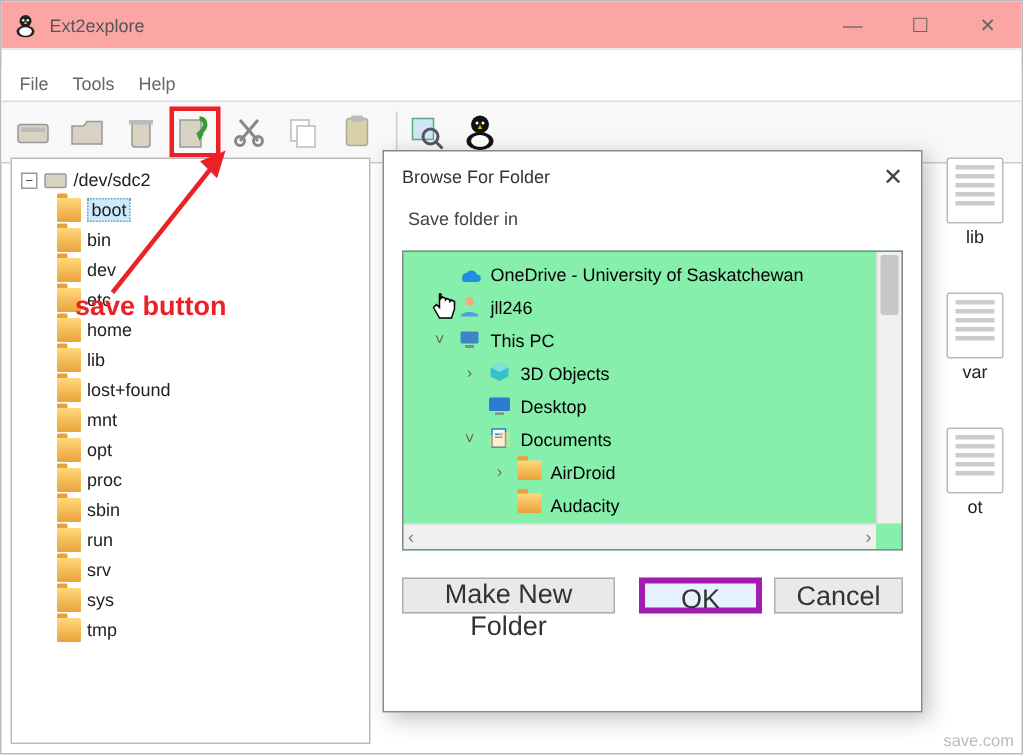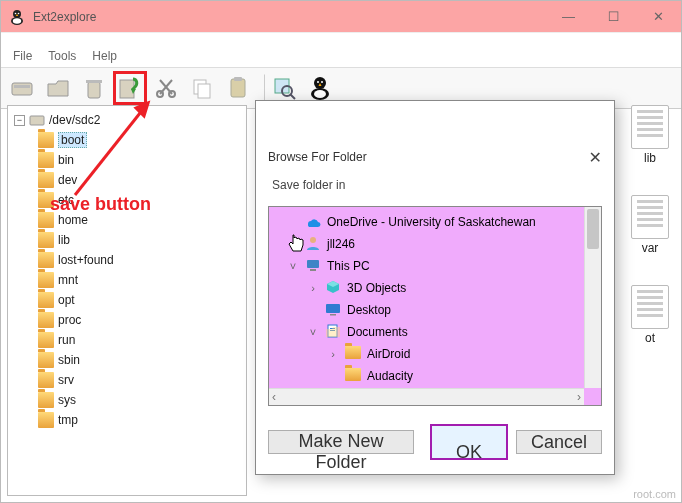--- a/index.html
+++ b/index.html
@@ -42,37 +42,37 @@
   .annot-line { position:absolute; stroke:#ec2027; stroke-width:3; fill:none; }
   .annot-text { position:absolute; color:#ec2027; font-weight:bold; font-size:18px; font-family:Liberation Sans, sans-serif; }
 
   
   .icon-grid { position:absolute; left:630px; top:6px; display:flex; flex-direction:column; gap:30px; }
   .doc-icon { width:38px; height:44px; background:#fff; border:1px solid #bbb; border-radius:2px; position:relative;}
   .doc-icon:before{content:"";position:absolute;top:4px;left:5px;right:5px;height:3px;background:#ccc;box-shadow:0 6px 0 #ccc,0 12px 0 #ccc,0 18px 0 #ccc,0 24px 0 #ccc;}
   .icon-lbl{ text-align:center; font-size:12px; color:#222; margin-top:2px;}
 
   
-  .dialog { position:absolute; left:255px; top:100px; width:360px; height:375px; background:#fff; border:1px solid #888; box-shadow:4px 4px 14px rgba(0,0,0,.25); display:flex; flex-direction:column;justify-content:flex-end; }
+  .dialog { position:absolute; left:255px; top:100px; width:360px; height:375px; background:#fff; border:1px solid #888; box-shadow:4px 4px 14px rgba(0,0,0,.25); display:flex; flex-direction:column; }
   .dialog .dlg-title { height:34px; display:flex; align-items:center; padding:0 12px; font-size:13px; color:#333;}
   .dialog .dlg-close { margin-left:auto; font-size:16px; color:#444; }
   .dialog .dlg-msg { padding:4px 16px 10px 16px; color:#444; font-size:12px;}
-  .dialog .dlg-tree { margin:4px 12px; height:200px; border:1px solid #888; background:#f0abfc; overflow:hidden; position:relative; }
+  .dialog .dlg-tree { margin:4px 12px; height:200px; border:1px solid #888; background:#86efac; overflow:hidden; position:relative; }
   .dialog .dlg-tree-inner { padding:4px; }
   .drow { display:flex; align-items:center; height:22px; gap:6px; }
   .drow .exp { width:12px; text-align:center; color:#666; font-size:11px; }
   .dep1 { padding-left:14px; }
   .dep2 { padding-left:34px; }
   .dep3 { padding-left:54px; }
   .dialog .scroll-y { position:absolute; right:0; top:0; bottom:17px; width:17px; background:#f0f0f0; border-left:1px solid #ddd; }
   .dialog .scroll-y .thumb { position:absolute; left:2px; right:2px; top:2px; height:40px; background:#c6c6c6; border-radius:2px;}
   .dialog .scroll-x { position:absolute; left:0; right:17px; bottom:0; height:17px; background:#f0f0f0; border-top:1px solid #ddd; display:flex; justify-content:space-between; align-items:center; padding:0 3px; color:#777;}
   .dialog .btnrow { display:flex; gap:8px; padding:14px 12px; align-items:center; }
   .dlg-btn { height:24px; padding:0 14px; background:#e9e9e9; border:1px solid #aeaeae; color:#333; font-size:18px; }
-  .dlg-btn.primary { background:#e6f3ff; border:2px solid #a21caf; padding:16px 24px; }
+  .dlg-btn.primary { background:#e6f3ff; border:4px solid #a21caf; padding:0 24px; }
   .spacer { flex:1; }
 
   .watermark { position:absolute; right:6px; bottom:3px; font-size:11px; color:#bbb; }
 
   
   .cursor-hand { position:absolute; width:18px; height:20px; }
 
   
   .ico-sm { width:16px; height:16px; flex:0 0 16px; }
 </style>
@@ -222,25 +222,25 @@
             <div class="node">
               <span class="fico folder"></span>
               <span class="lbl">opt</span>
             </div>
             <div class="node">
               <span class="fico folder"></span>
               <span class="lbl">proc</span>
             </div>
             <div class="node">
               <span class="fico folder"></span>
+              <span class="lbl">sbin</span>
+            </div>
+            <div class="node">
+              <span class="fico folder"></span>
               <span class="lbl">run</span>
-            </div>
-            <div class="node">
-              <span class="fico folder"></span>
-              <span class="lbl">sbin</span>
             </div>
             <div class="node">
               <span class="fico folder"></span>
               <span class="lbl">srv</span>
             </div>
             <div class="node">
               <span class="fico folder"></span>
               <span class="lbl">sys</span>
             </div>
             <div class="node">
@@ -357,13 +357,13 @@
   </div>
 
   <div class="btnrow">
     <button class="dlg-btn">Make New Folder</button>
     <span class="spacer"></span>
     <button class="dlg-btn primary">OK</button>
     <button class="dlg-btn">Cancel</button>
   </div>
 </div>
 
-<div class="watermark">root.com</div>
+<div class="watermark">save.com</div>
 
 </body></html>

